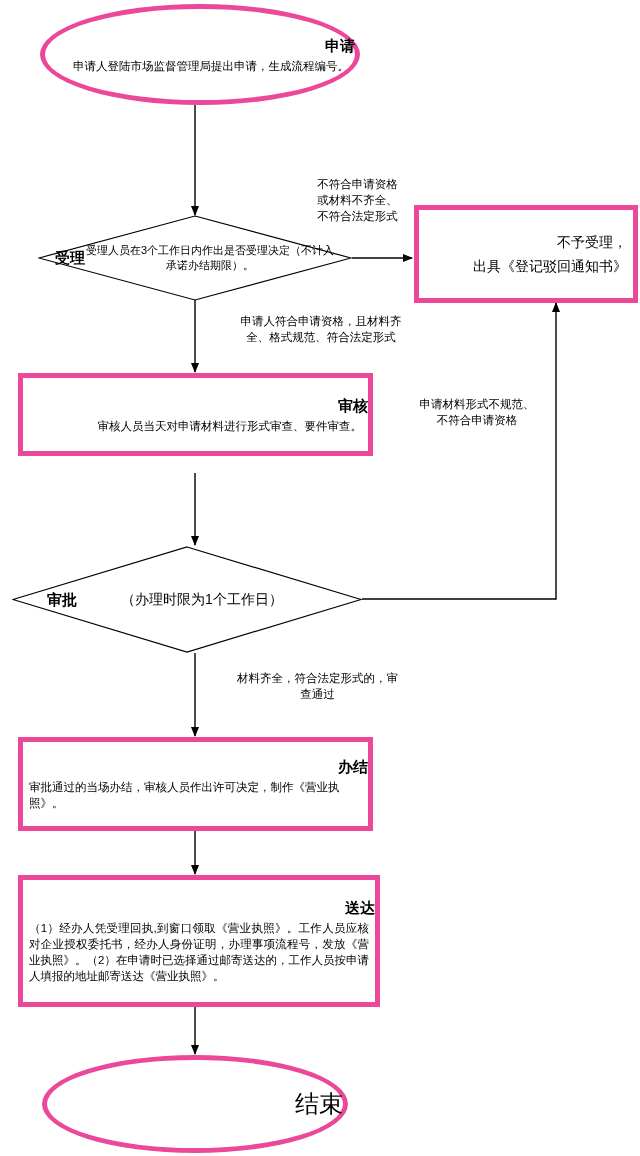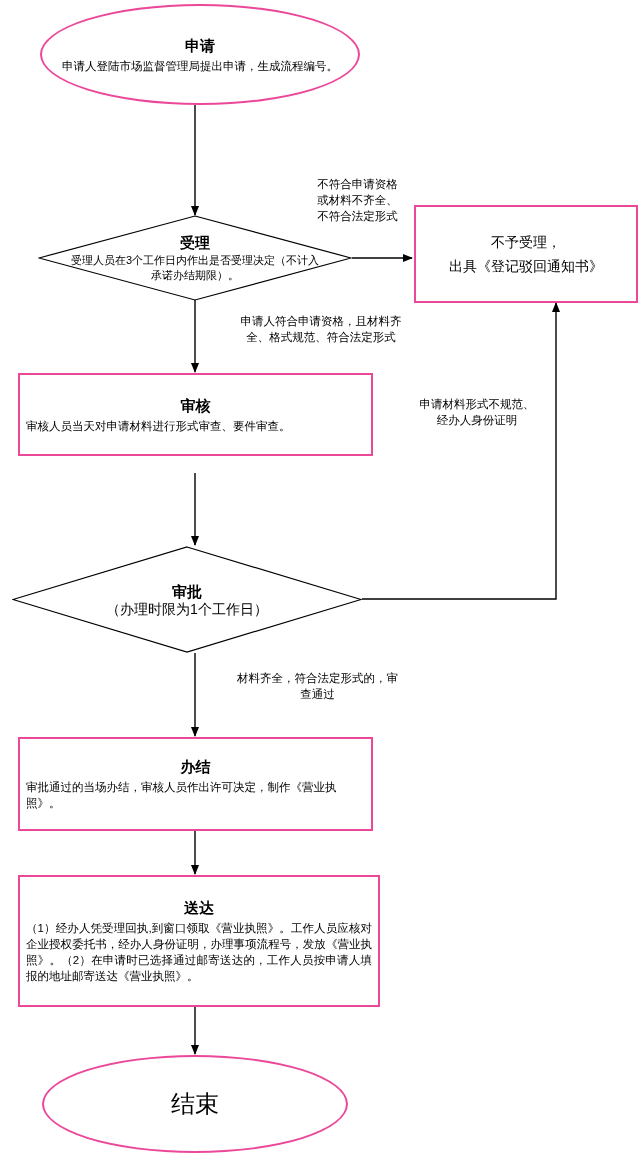--- a/index.html
+++ b/index.html
@@ -12,25 +12,26 @@
     width: 640px;
     height: 1156px;
     background: #ffffff;
     font-family: "Liberation Sans", sans-serif;
     color: #000000;
     overflow: hidden;
   }
   .node {
     position: absolute;
     box-sizing: border-box;
-    border: 2px solid #ec4899;
+    border: 5px solid #ec4899;
     background: #ffffff;
     display: flex;
     flex-direction: column;
     justify-content: center;
+    align-items: flex-end;
   }
   .node .title {
     text-align: center;
     font-weight: bold;
     font-size: 15px;
     line-height: 20px;
     margin-bottom: 2px;
   }
   .node .body {
     font-size: 11.5px;
@@ -55,21 +56,21 @@
     position: absolute;
     top: 0;
     left: 0;
   }
   .diamond-text {
     position: absolute;
     top: 0; left: 0;
     width: 100%;
     height: 100%;
     display: flex;
-    flex-direction: column;
+    flex-direction: row;
     justify-content: center;
     align-items: center;
   }
   .diamond-text .title {
     font-weight: bold;
     font-size: 15px;
     line-height: 20px;
     text-align: center;
   }
   .diamond-text .body {
@@ -179,18 +180,18 @@
   </div>
 
   <div class="edge-label" style="left:290px; top:176px; width:135px;">不符合申请资格
 或材料不齐全、
 不符合法定形式</div>
 
   <div class="edge-label" style="left:206px; top:313px; width:230px;">申请人符合申请资格，且材料齐
 全、格式规范、符合法定形式</div>
 
   <div class="edge-label" style="left:382px; top:396px; width:190px;">申请材料形式不规范、
-经办人身份证明</div>
+不符合申请资格</div>
 
   <div class="edge-label" style="left:200px; top:670px; width:235px; text-align:center;">材料齐全，符合法定形式的，审
 查通过</div>
 
 </div>
 
 </body></html>

